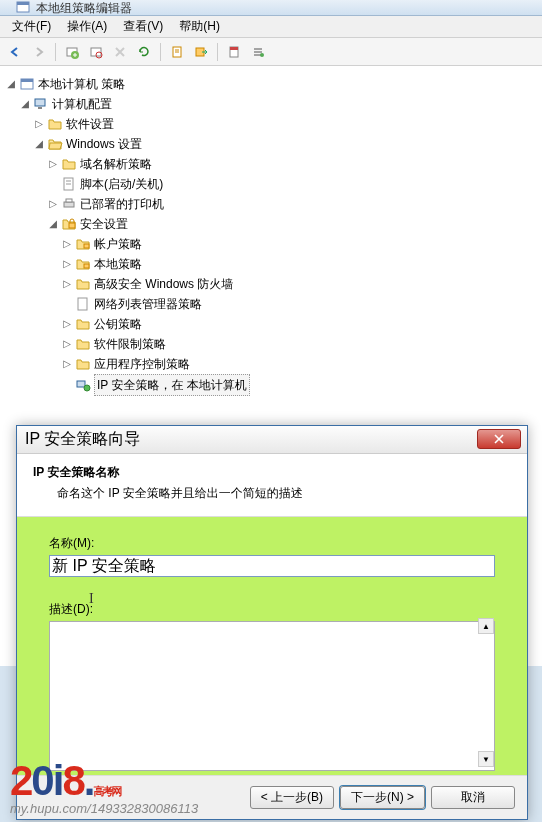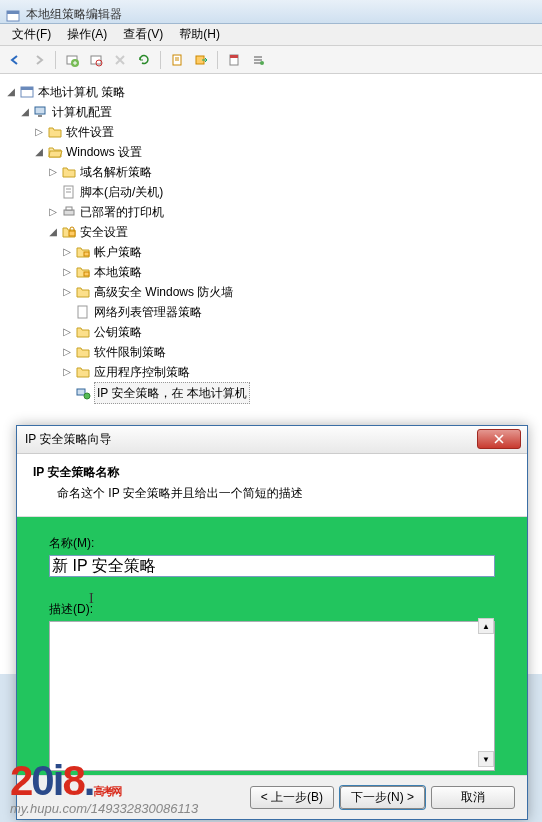--- a/index.html
+++ b/index.html
@@ -1,45 +1,45 @@
 <!DOCTYPE html>
 <html><head>
 <meta charset="utf-8">
 <style>
 * { margin: 0; padding: 0; box-sizing: border-box; font-family: "Microsoft YaHei", Tahoma, sans-serif; }
 body { background: #d6e4f0; width: 542px; height: 822px; overflow: hidden; position: relative; }
 
 
 .main-window { position: absolute; top: 0; left: 0; width: 542px; }
-.title-bar { height: 24px; background: linear-gradient(#e8f0f8,#cfe0f0); display: flex; align-items: flex-end; padding: 0 6px; border-bottom: 1px solid #a0b8d0; }
+.title-bar { height: 16px; background: linear-gradient(#e8f0f8,#cfe0f0); display: flex; align-items: flex-start; padding: 0 16px; border-bottom: 1px solid #a0b8d0; }
 .title-bar .icon { width: 14px; height: 14px; margin-right: 6px; }
 .title-bar .title { font-size: 12px; color: #333; }
 
 .menu-bar { height: 22px; background: #f0f0f0; display: flex; align-items: flex-start; padding: 0 4px; border-bottom: 1px solid #d0d0d0; font-size: 12px; }
 .menu-bar span { padding: 2px 8px; cursor: default; }
 
 .toolbar { height: 28px; background: #f5f5f5; display: flex; align-items: center; padding: 0 4px; gap: 2px; border-bottom: 1px solid #d0d0d0; }
 .toolbar .tbtn { width: 22px; height: 22px; display: flex; align-items: center; justify-content: center; border: 1px solid transparent; }
 .toolbar .sep { width: 1px; height: 18px; background: #ccc; margin: 0 3px; }
 
 .tree-area { background: #fff; padding: 8px 4px; font-size: 12px; line-height: 20px; color: #000; height: 600px; }
 .tree-node { display: flex; align-items: center; white-space: nowrap; }
 .tw { display: inline-flex; width: 14px; justify-content: center; color: #666; font-size: 10px; cursor: pointer; }
 .ic { width: 16px; height: 16px; margin: 0 3px 0 1px; display: inline-flex; align-items: center; justify-content: center; }
 .ind { display: inline-block; }
 .sel { background: #f5f5f5; border: 1px dotted #999; padding: 0 2px; }
 
 
 .dialog { position: absolute; top: 425px; left: 16px; width: 512px; background: #fff; border: 1px solid #3b6ea5; box-shadow: 0 0 12px rgba(0,0,0,0.3); }
-.dlg-title { height: 28px; background: linear-gradient(#fdfdfd,#e8e8e8); display: flex; align-items: center; padding: 0 8px; border-bottom: 1px solid #ccc; font-size: 12px; position: relative; }
+.dlg-title { height: 28px; background: linear-gradient(#fdfdfd,#e8e8e8); display: flex; align-items: center; padding: 0 8px; border-bottom: 1px solid #ccc; font-size: 16px; position: relative; }
 .dlg-close { position: absolute; right: 6px; top: 3px; width: 44px; height: 20px; background: linear-gradient(#e49790,#c83a2f); border: 1px solid #a02820; border-radius: 3px; display: flex; align-items: center; justify-content: center; color: #fff; font-size: 12px; cursor: pointer; }
 .dlg-header { padding: 10px 16px 14px 16px; border-bottom: 1px solid #ddd; background: #fff; }
 .dlg-header .h1 { font-size: 12px; font-weight: bold; }
 .dlg-header .h2 { font-size: 12px; margin-left: 24px; margin-top: 4px; }
-.dlg-body { padding: 18px 32px 8px 32px; background: #22c55e; height: 258px; }
+.dlg-body { padding: 18px 32px 8px 32px; background: #bef264; height: 258px; }
 .dlg-body label { font-size: 12px; display: block; margin-bottom: 3px; }
 .name-field { width: 100%; height: 22px; border: 1px solid #7a9ac0; padding: 1px 2px; background: #fff; display: flex; align-items: center; }
 .cursor-i { margin-left: 40px; font-family: serif; font-size: 14px; color: #333; position: relative; top: 12px; }
 .desc-field { width: 100%; height: 150px; border: 1px solid #abadb3; background: #fff; resize: none; font-size: 12px; padding: 2px; }
 .scroll-btn { position: absolute; right: 33px; width: 16px; height: 16px; background: #f0f0f0; border: 1px solid #ccc; display: flex; align-items: center; justify-content: center; font-size: 8px; }
 .dlg-footer { padding: 10px 12px; background: #f0f0f0; display: flex; justify-content: flex-end; gap: 6px; border-top: 1px solid #ddd; }
 .dlg-footer button { height: 23px; padding: 0 10px; font-size: 12px; background: linear-gradient(#fdfdfd,#e4e4e4); border: 1px solid #888; border-radius: 3px; cursor: pointer; min-width: 84px; }
 .dlg-footer button.primary { box-shadow: 0 0 0 1px #3c7fb1; }
 
 

